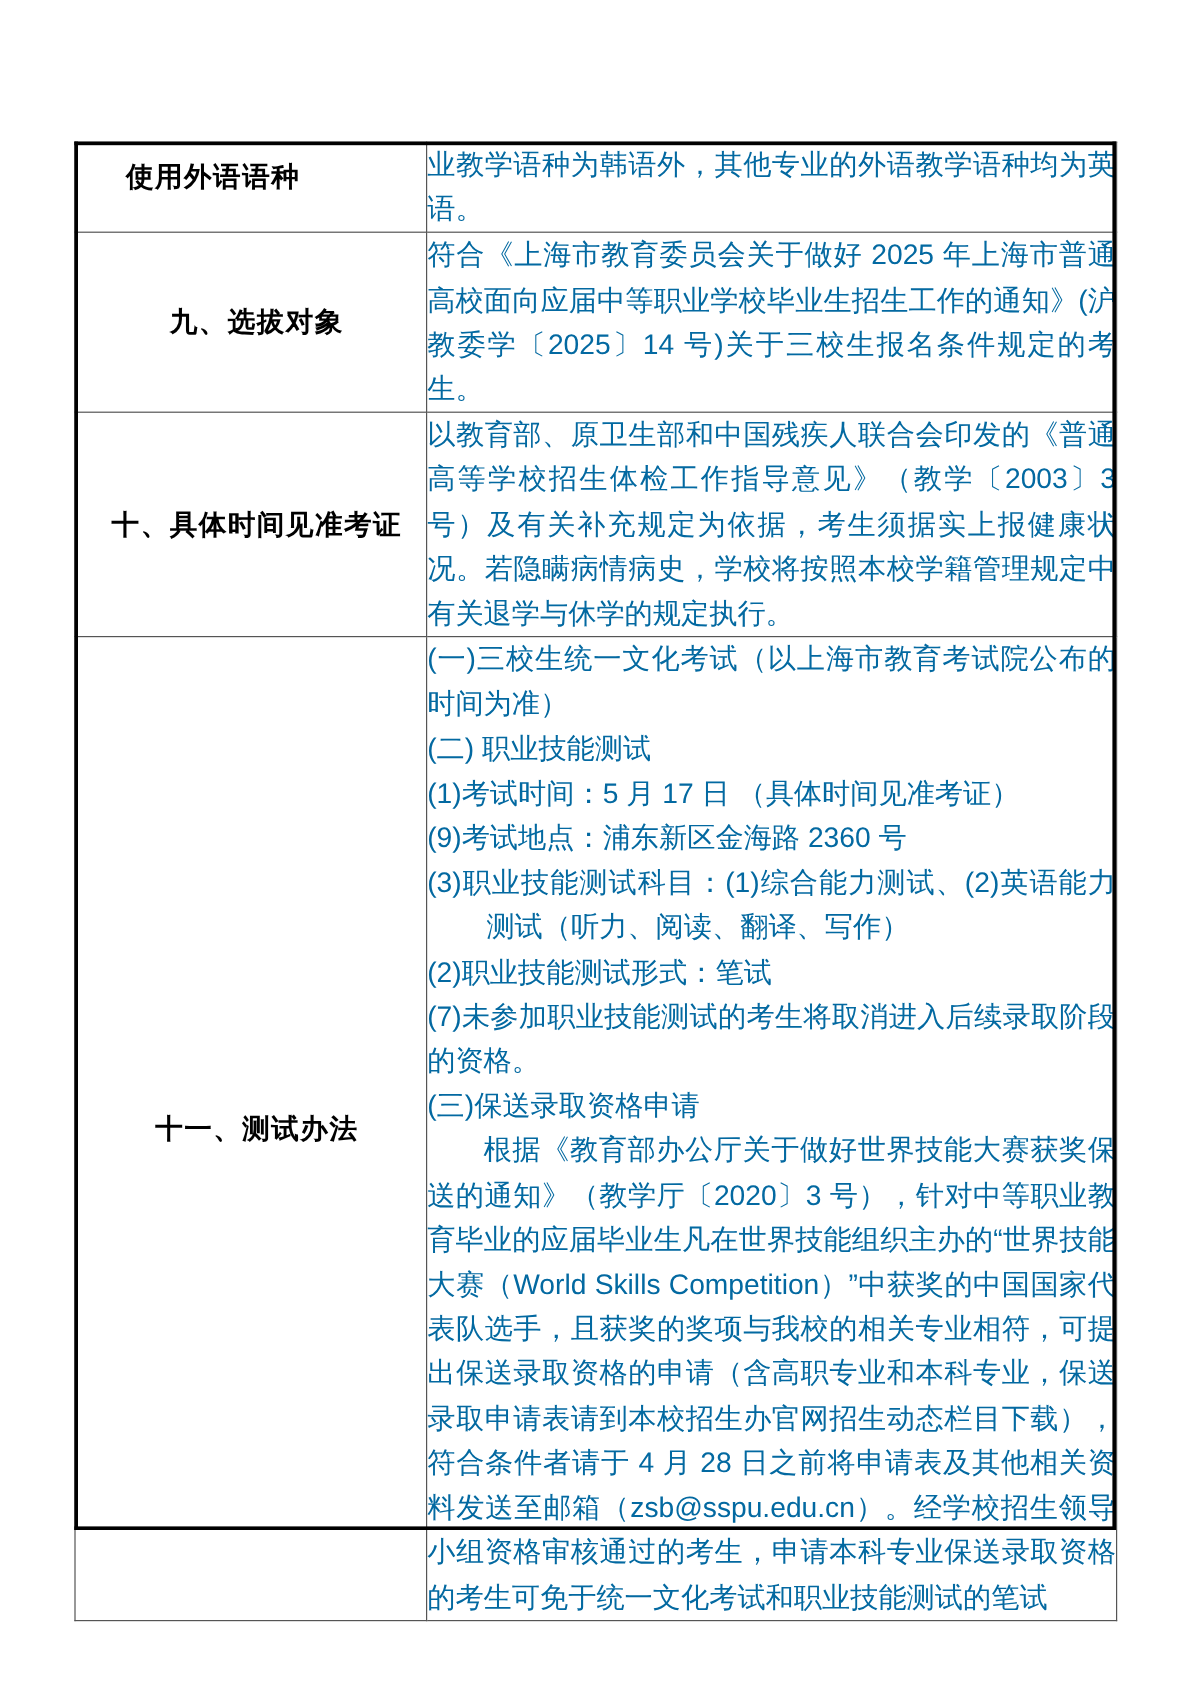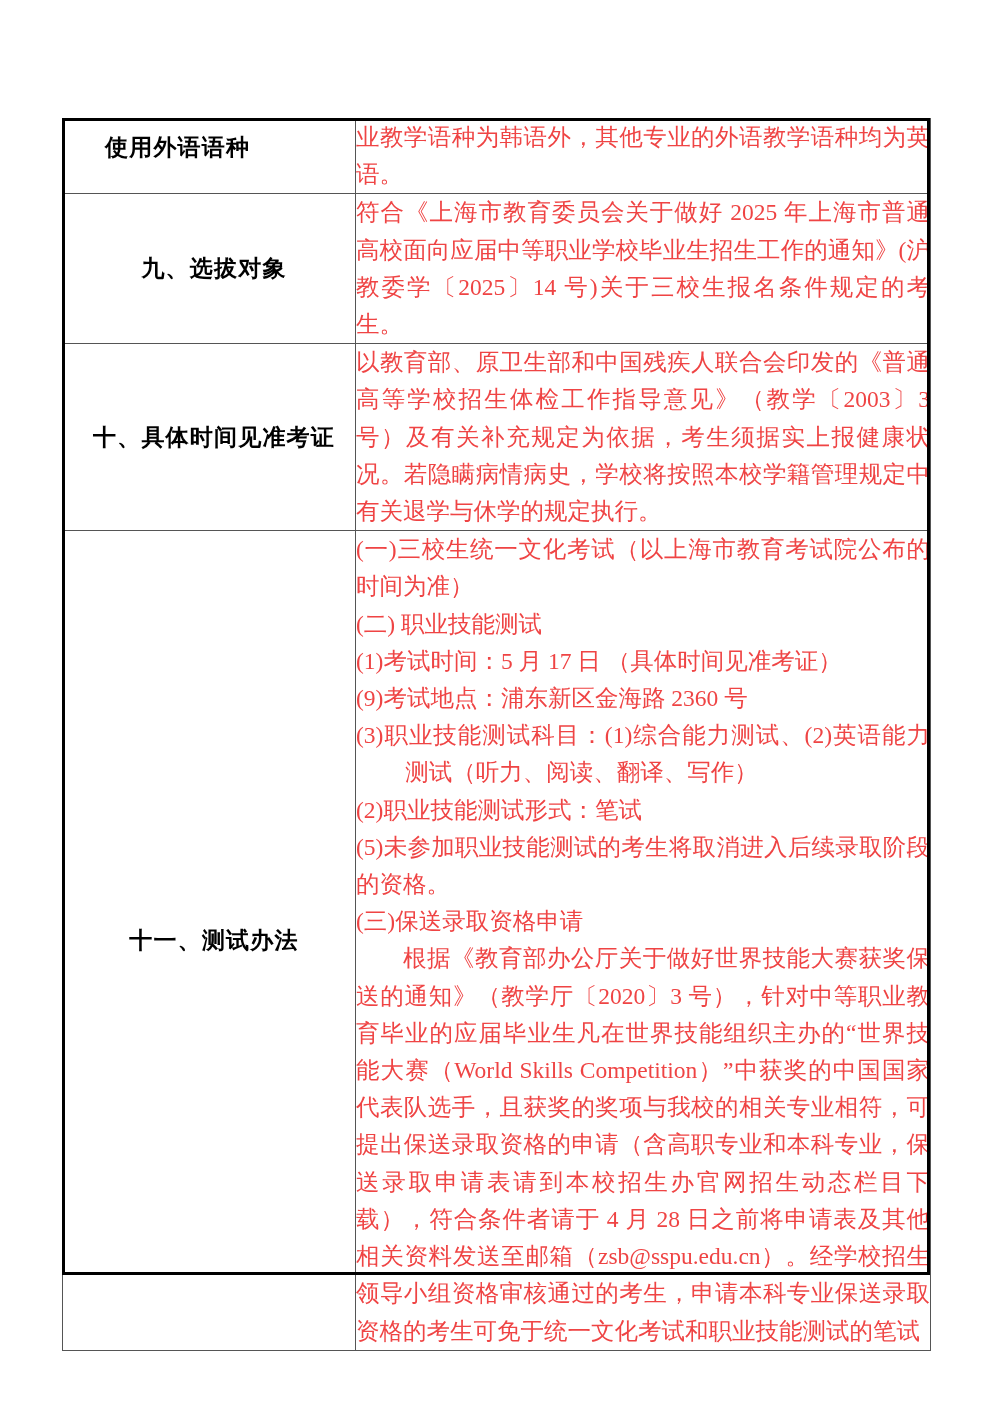--- a/index.html
+++ b/index.html
@@ -73,24 +73,24 @@
     padding-left: 18px;
     padding-right: 8px;
   }
   
   .label-cell.top-aligned { vertical-align: top; }
   .label-cell.top-aligned .label-text { padding-top: 13px; padding-left: 42px; }
   .label-cell.mid-aligned { vertical-align: middle; text-align: center; }
 
   
   .body-cell {
-    font-family: Liberation Serif, serif;
+    font-family: Liberation Sans, sans-serif;
     font-size: 23.5px;
     line-height: 37.2px;
-    color: #ef4444;
+    color: #0369a1;
     padding: 6px 9px 8px 9px;
     text-align: justify;
     text-justify: inter-character;
   }
   .body-cell p {
     margin: 0;
     padding: 0;
     white-space: pre-wrap;
   }
   .body-cell p.indent2 { text-indent: 2em; }
@@ -142,21 +142,21 @@
         <td class="label-cell mid-aligned">
           <span class="label-text">十一、测试办法</span>
         </td>
         <td class="body-cell">
           <p>(一)三校生统一文化考试（以上海市教育考试院公布的时间为准）</p>
           <p>(二) 职业技能测试</p>
           <p>(1)考试时间：5 月 17 日 （具体时间见准考证）</p>
           <p>(9)考试地点：浦东新区金海路 2360 号</p>
           <p class="hang">(3)职业技能测试科目：(1)综合能力测试、(2)英语能力测试（听力、阅读、翻译、写作）</p>
           <p>(2)职业技能测试形式：笔试</p>
-          <p>(5)未参加职业技能测试的考生将取消进入后续录取阶段的资格。</p>
+          <p>(7)未参加职业技能测试的考生将取消进入后续录取阶段的资格。</p>
           <p>(三)保送录取资格申请</p>
           <p class="indent2">根据《教育部办公厅关于做好世界技能大赛获奖保送的通知》（教学厅〔2020〕3 号），针对中等职业教育毕业的应届毕业生凡在世界技能组织主办的“世界技能大赛（World Skills Competition）”中获奖的中国国家代表队选手，且获奖的奖项与我校的相关专业相符，可提出保送录取资格的申请（含高职专业和本科专业，保送录取申请表请到本校招生办官网招生动态栏目下载），符合条件者请于 4 月 28 日之前将申请表及其他相关资料发送至邮箱（zsb@sspu.edu.cn）。经学校招生领导小组资格审核通过的考生，申请本科专业保送录取资格的考生可免于统一文化考试和职业技能测试的笔试</p>
         </td>
       </tr>
 
     </tbody>
   </table>
 
   <div class="frame-top"></div>
   <div class="frame-bottom"></div>

